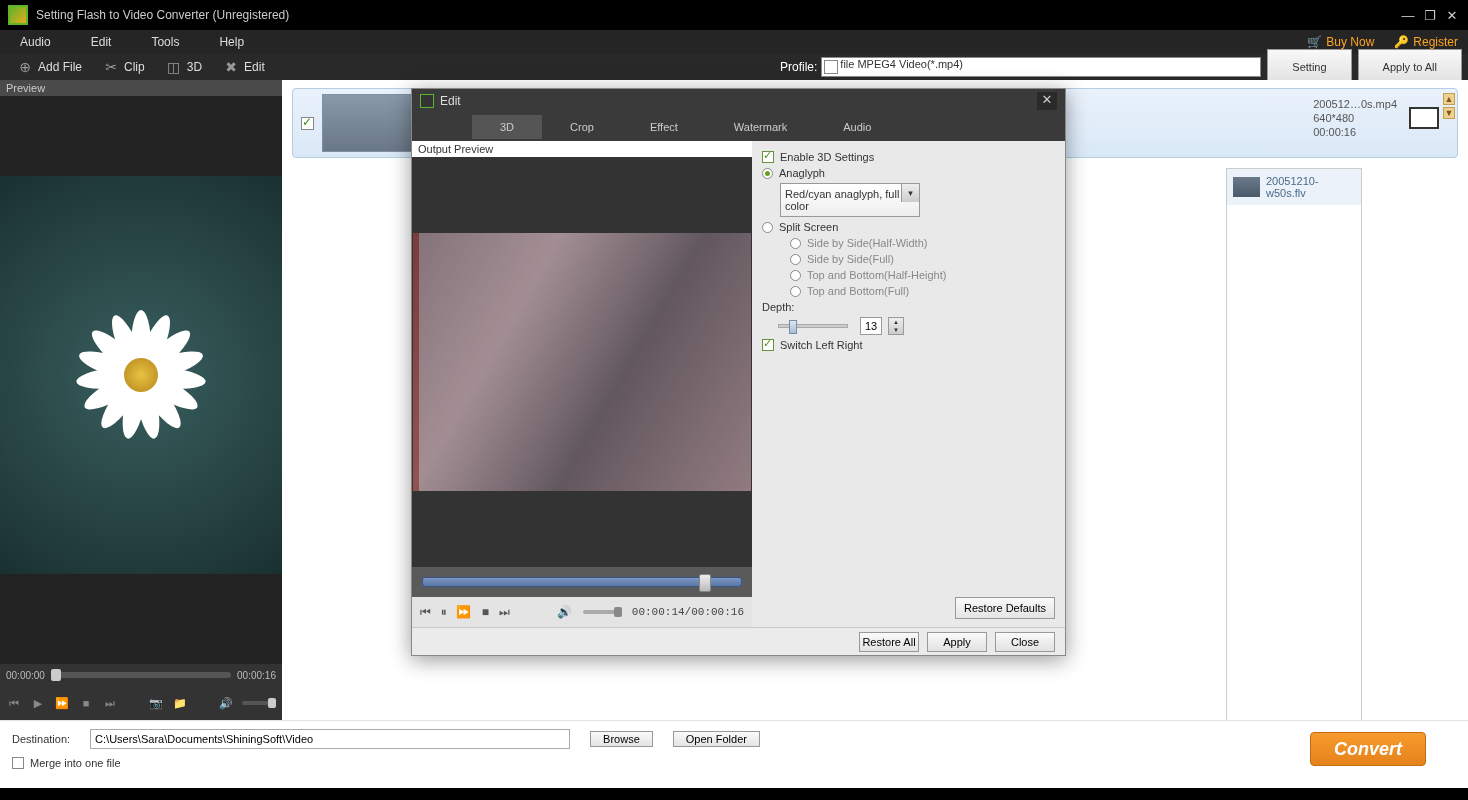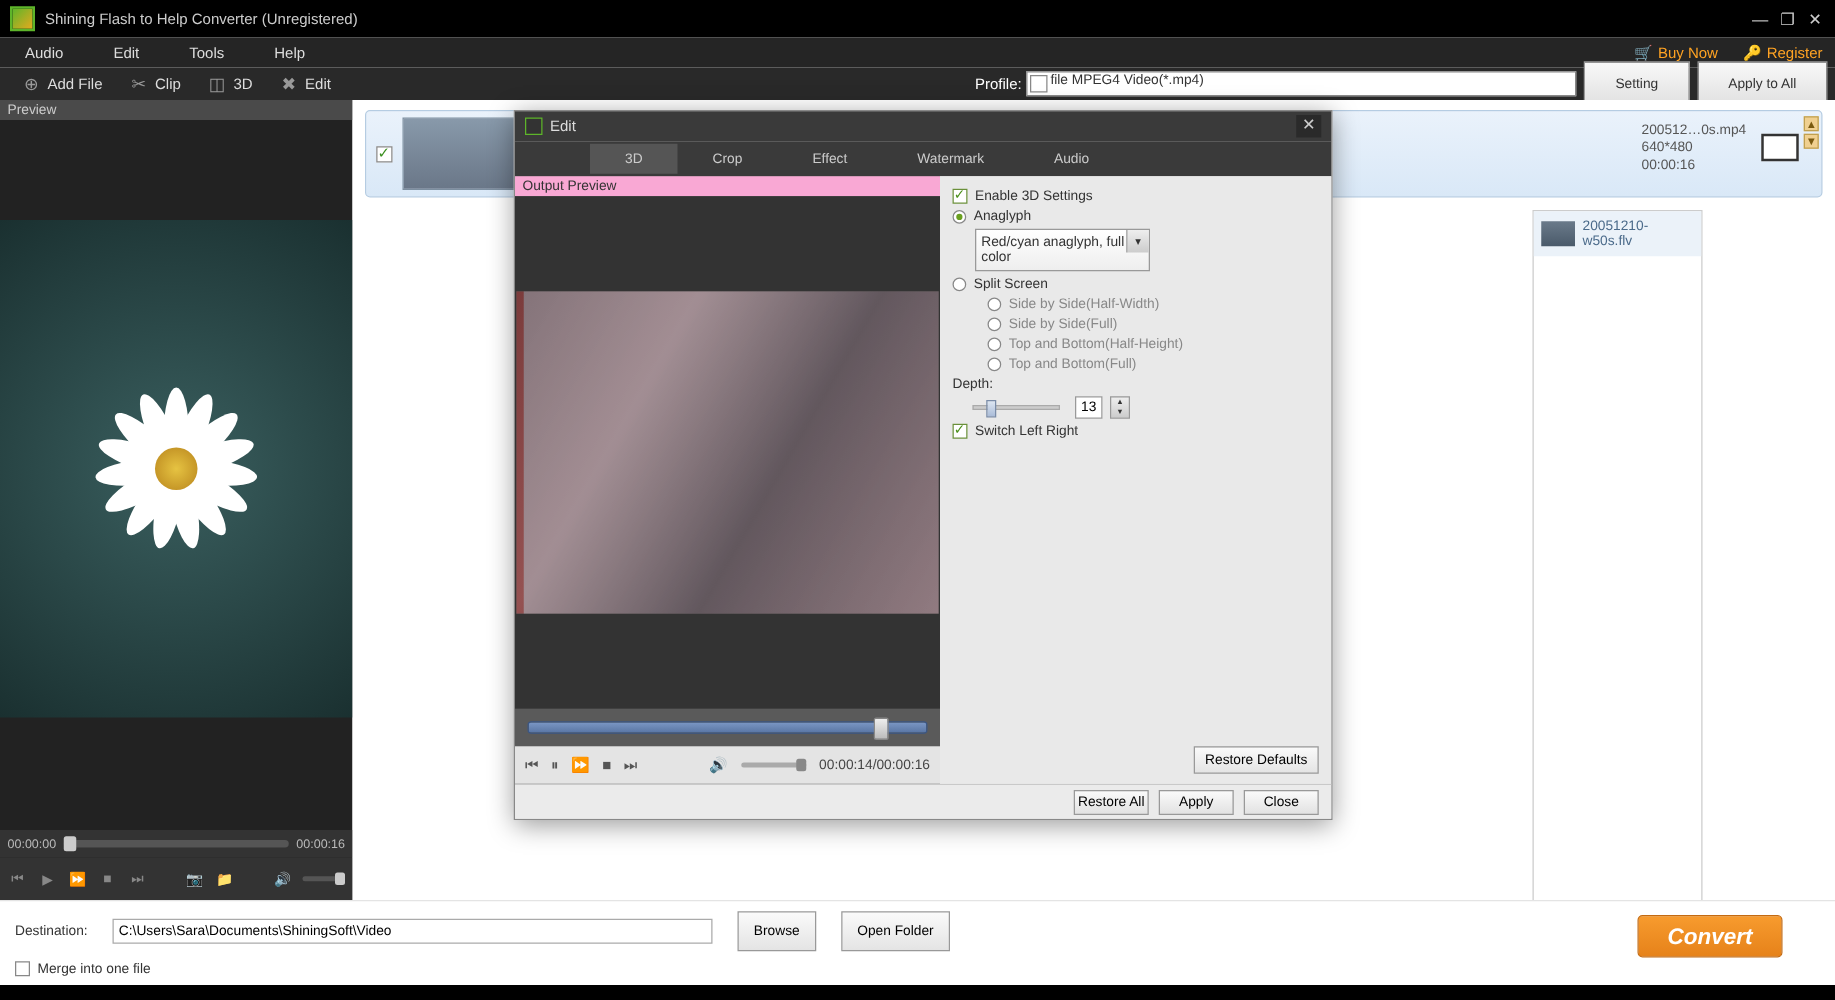--- a/index.html
+++ b/index.html
@@ -56,34 +56,34 @@
 .edit-header .eicon { width: 14px; height: 14px; border: 1px solid #5eb52a; background: #333; margin-right: 6px; }
 .edit-header .spacer { flex: 1; }
 .edit-header .close { width: 20px; height: 18px; background: #2a2a2a; color: #ccc; text-align: center; cursor: pointer; font-size: 13px; line-height: 16px; }
 
 .edit-tabs { height: 28px; background: #3a3a3a; display: flex; align-items: center; padding-left: 60px; font-size: 11px; }
 .edit-tabs .etab { padding: 6px 28px; color: #ccc; cursor: pointer; }
 .edit-tabs .etab.active { background: #555; }
 
 .edit-body { display: flex; height: calc(100% - 52px - 28px); }
 .edit-left { width: 340px; display: flex; flex-direction: column; background: #4a4a4a; }
-.output-preview-label { background: #f9a8d4; color: #333; font-size: 11px; padding: 2px 6px; }
+.output-preview-label { background: #ffffff; color: #333; font-size: 11px; padding: 2px 6px; }
 .video-area { flex: 1; background: #333; display: flex; align-items: center; justify-content: center; }
 .anaglyph-img { width: 338px; height: 258px; background: #555; position: relative; overflow: hidden; }
 .anaglyph-img .layer-r { position: absolute; inset: 0; background: linear-gradient(120deg, #8b3030 0%, #b05050 30%, #602020 60%, #9a4040 100%); opacity: 0.7; }
 .anaglyph-img .layer-c { position: absolute; inset: 0; left: 6px; background: linear-gradient(120deg, #2090a0 0%, #40b0c0 30%, #106070 60%, #3090a0 100%); opacity: 0.5; mix-blend-mode: screen; }
 .video-scrub { height: 30px; background: #5a5a5a; display: flex; align-items: center; padding: 0 10px; }
 .video-scrub .track { flex: 1; height: 10px; background: linear-gradient(#7a96c4,#5a76a4); border: 1px solid #3a5684; border-radius: 3px; position: relative; }
 .video-scrub .track .sthumb { position: absolute; right: 30px; top: -4px; width: 12px; height: 18px; background: linear-gradient(#eee,#bbb); border: 1px solid #888; border-radius: 2px; }
 .video-ctrl { height: 30px; background: #e4e4e4; display: flex; align-items: center; padding: 0 8px; gap: 10px; font-size: 11px; color: #444; }
 .video-ctrl .cbtn { cursor: pointer; font-size: 12px; color: #555; }
 .video-ctrl .vspacer { width: 40px; }
 .video-ctrl .vvol { width: 56px; height: 4px; background: #aaa; border-radius: 2px; position: relative; }
 .video-ctrl .vvol .vt { position: absolute; right: 0; width: 8px; height: 10px; background: #888; top: -3px; border-radius: 2px; }
-.video-ctrl .time { margin-left: auto; }
+.video-ctrl .time { margin-left: auto; font-family: Liberation Mono, monospace; }
 
 .edit-right { flex: 1; background: #e9e9e9; padding: 8px 10px; font-size: 11px; color: #333; position: relative; }
 .opt-row { display: flex; align-items: center; gap: 6px; padding: 2px 0; }
 .opt-row.sub { padding-left: 18px; }
 .opt-row.sub2 { padding-left: 28px; color: #888; }
 .chk2 { width: 12px; height: 12px; border: 1px solid #6a8f3a; background: #fff; position: relative; }
 .chk2.on::after { content: "✓"; position: absolute; top: -3px; left: 0; color: #4a8f1a; font-size: 11px; }
 .radio { width: 11px; height: 11px; border: 1px solid #888; border-radius: 50%; background: #fff; position: relative; }
 .radio.on::after { content: ""; position: absolute; inset: 2px; background: #6aa020; border-radius: 50%; }
 .combo { width: 140px; height: 20px; background: linear-gradient(#fff,#eee); border: 1px solid #999; font-size: 11px; padding: 16px 4px; display: flex; align-items: center; position: relative; }
@@ -98,33 +98,33 @@
 .edit-footer { height: 28px; background: #ebebeb; border-top: 1px solid #c9c9c9; display: flex; align-items: center; justify-content: flex-end; padding: 0 10px; gap: 8px; }
 .edit-footer .fbtn { width: 60px; height: 20px; background: linear-gradient(#fafafa,#e2e2e2); border: 1px solid #999; font-size: 11px; cursor: pointer; }
 
 .side-list { position: absolute; left: 944px; top: 88px; width: 136px; height: 568px; background: #fff; border: 1px solid #ccc; }
 .side-list .sitem { display: flex; align-items: center; gap: 6px; padding: 6px; background: #ebf2f9; font-size: 11px; color: #4a6a8a; }
 .side-list .sthumb2 { width: 28px; height: 20px; background: linear-gradient(#6a7a8a,#4a5a6a); }
 
 .bottombar { position: absolute; left: 0; right: 0; bottom: 0; height: 80px; background: #fff; border-top: 1px solid #e4e4e4; padding: 8px 12px; font-size: 11px; color: #333; }
 .dest-row { display: flex; align-items: center; gap: 20px; }
 .dest-input { width: 480px; height: 20px; border: 1px solid #aaa; padding: 0 4px; background: #fff; font-size: 11px; }
-.dbtn { height: 32px; padding: 0 12px; background: linear-gradient(#fafafa,#e4e4e4); border: 1px solid #999; font-size: 11px; cursor: pointer; }
+.dbtn { height: 16px; padding: 0 12px; background: linear-gradient(#fafafa,#e4e4e4); border: 1px solid #999; font-size: 11px; cursor: pointer; }
 .merge-row { display: flex; align-items: center; gap: 6px; margin-top: 8px; }
 .merge-chk { width: 12px; height: 12px; border: 1px solid #888; background: #fff; }
 .convert-btn { position: absolute; right: 42px; bottom: 34px; width: 116px; height: 34px; background: linear-gradient(#f79b2e,#e6821a); border: 1px solid #c46a10; color: #fff; font-size: 18px; font-weight: bold; font-style: italic; border-radius: 4px; cursor: pointer; }
 
 .blackfooter { position: absolute; left: 0; right: 0; bottom: 0; height: 12px; background: #000; }
 </style>
 </head>
 <body>
 
 <div class="titlebar">
   <div class="logo"></div>
-  <span>Shining Flash to Help Converter (Unregistered)</span>
+  <span>Setting Flash to Video Converter (Unregistered)</span>
   <div class="spacer"></div>
   <div class="winbtn">—</div>
   <div class="winbtn">❐</div>
   <div class="winbtn">✕</div>
 </div>
 
 <div class="menubar">
   <div class="mitem">Audio</div>
   <div class="mitem">Edit</div>
   <div class="mitem">Tools</div>

